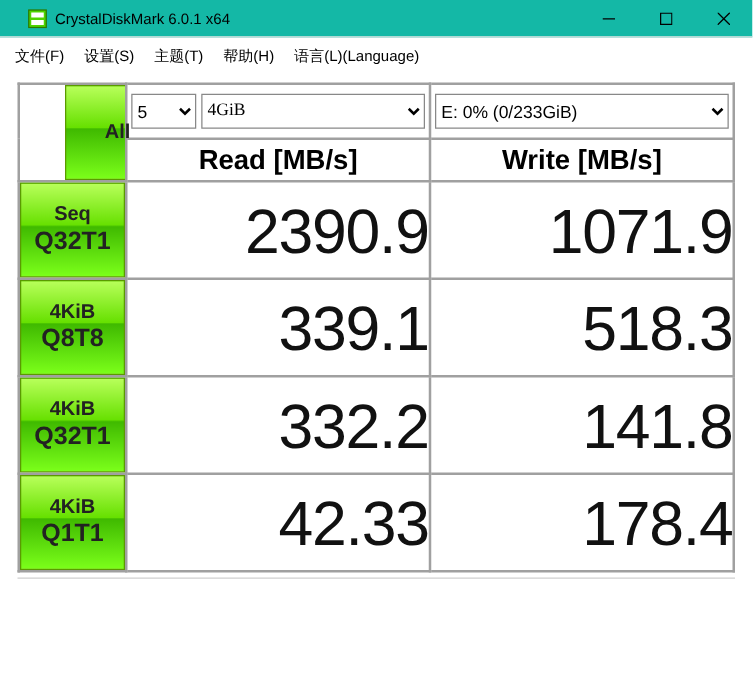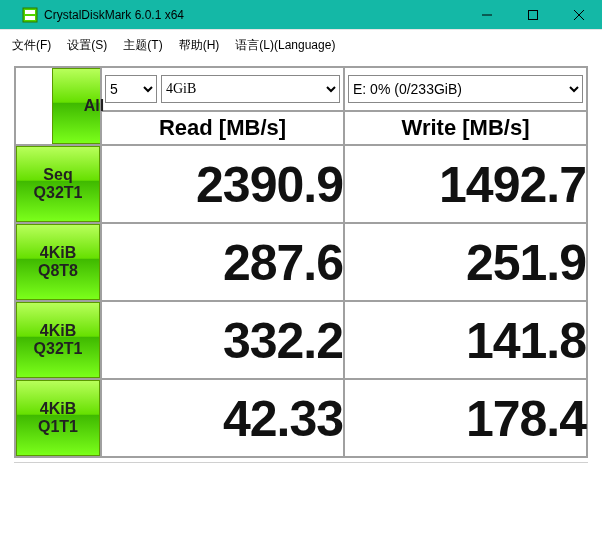--- a/index.html
+++ b/index.html
@@ -78,36 +78,36 @@
     border: 1px solid #5a9a00;
     font-size: 16px;
     font-weight: 700;
     color: #222;
     text-align: center;
     line-height: 1.15;
     padding: 0;
     cursor: pointer;
   }
   .btn-all { font-size: 16px; min-height: 34px; padding: 20px 0; margin-left: 36px;}
-  .btn .sub { display:block; font-size: 16px; }
+  .btn .sub { display:block; font-size: 20px; }
   .hdr {
     font-size: 22px;
     font-weight: 700;
     text-align: center;
     padding: 6px 0 8px 0;
   }
   td.valcell {
     background: linear-gradient(to bottom, #d6ffa0 0%, #8aff2a 45%, #4fd400 46%, #9bff4f 100%);
     text-align: right;
     padding: 0 10px;
     vertical-align: middle;
   }
   td.valcell .val {
     font-size: 50px;
-    font-weight: 700;
+    font-weight: 400;
     font-family: Arial, "Segoe UI", sans-serif;
     letter-spacing: -1px;
     color: #111;
     line-height: 1;
     padding: 8px 0 6px 0;
     display:block;
   }
   td.lblcell { width: 86px; }
   td.lblcell .btn { min-height: 76px; display:flex; flex-direction:column; justify-content:center;}
   .controls-flex { display:flex; gap:4px; align-items:center; padding:3px;}
@@ -192,36 +192,36 @@
       <td class="lblcell">
         <button class="btn">
           <span>Seq</span>
           <span class="sub">Q32T1</span>
         </button>
       </td>
       <td class="valcell">
             <span class="val">2390.9</span>
           </td>
       <td class="valcell">
-            <span class="val">1492.7</span>
+            <span class="val">1071.9</span>
           </td>
     </tr>
 
     <tr>
       <td class="lblcell">
         <button class="btn">
           <span>4KiB</span>
           <span class="sub">Q8T8</span>
         </button>
       </td>
       <td class="valcell">
-            <span class="val">287.6</span>
-          </td>
-      <td class="valcell">
-            <span class="val">251.9</span>
+            <span class="val">339.1</span>
+          </td>
+      <td class="valcell">
+            <span class="val">518.3</span>
           </td>
     </tr>
 
     <tr>
       <td class="lblcell">
         <button class="btn">
           <span>4KiB</span>
           <span class="sub">Q32T1</span>
         </button>
       </td>

